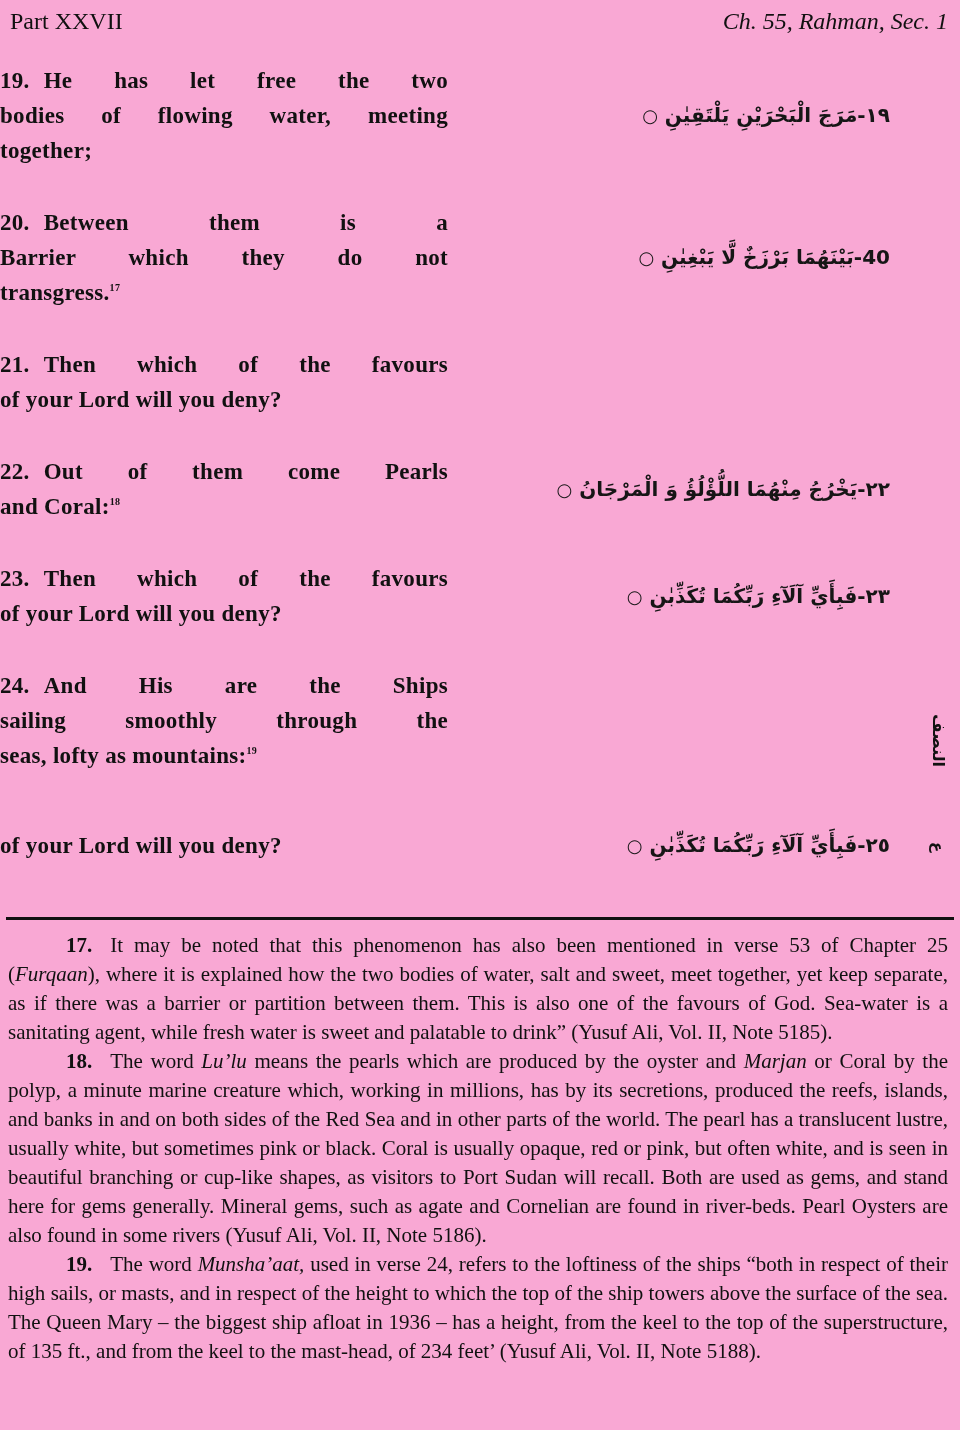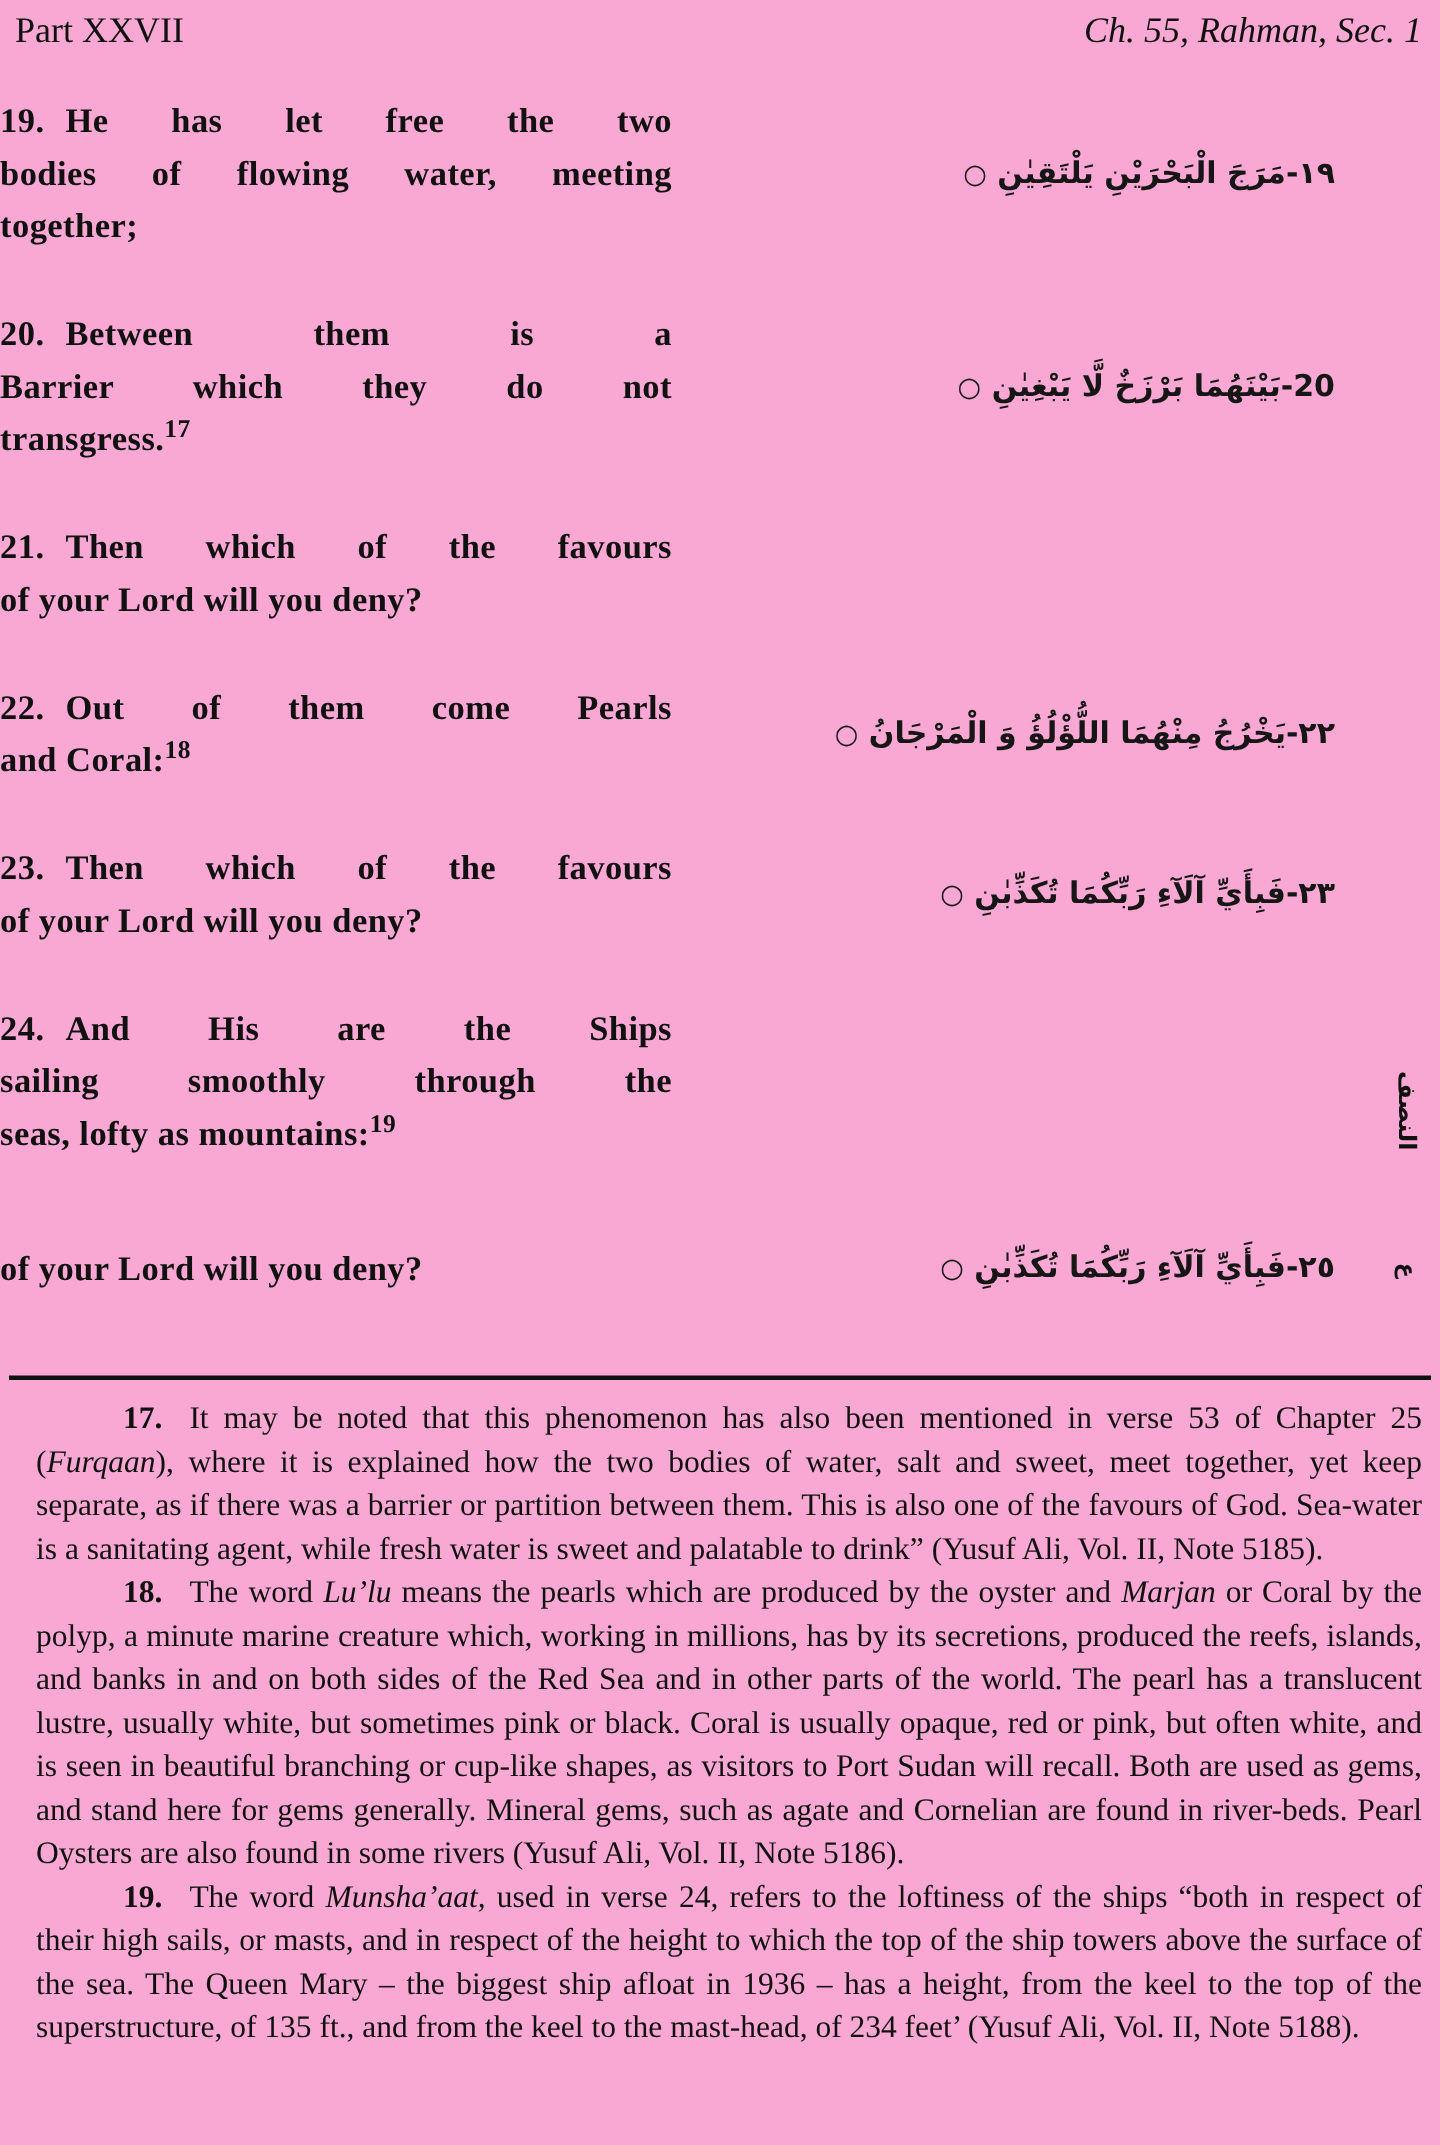--- a/index.html
+++ b/index.html
@@ -34,21 +34,21 @@
     width:448px;
     box-sizing:border-box;
     font-weight:bold;
     font-size:23px;
     line-height:35px;
     letter-spacing:0.3px;
   }
   .col-en .vline  { text-align:justify; text-align-last:justify; }
   .col-en .vlast  { text-align:left; text-align-last:left; }
   .v-num { margin-right:14px; }
-  sup.fn-ref { font-size:17px; line-height:0; }
+  sup.fn-ref { font-size:10px; line-height:0; }
   .col-ar {
     flex:1;
     padding-right:70px;
     box-sizing:border-box;
     direction:rtl;
     text-align:right;
     font-family:"DejaVu Sans", sans-serif;
     font-size:20px;
     font-weight:bold;
     line-height:50px;
@@ -71,21 +71,20 @@
   .rule {
     border:none;
     border-top:3px solid #111;
     margin:0 6px;
   }
   .footnotes {
     padding:11px 12px 0 8px;
     font-size:21px;
     line-height:29px;
     text-align:justify;
-    margin-left:16px;
   }
   .footnote { margin:0; text-indent:58px; }
   .fn-num { margin-right:18px; font-weight:bold; }
 </style>
 </head>
 <body>
 
 <div class="page">
 
   <div class="header">
@@ -106,21 +105,21 @@
       </div>
     </div>
 
     <div class="verse-row r3">
       <div class="col-en">
         <div class="vline"><span class="v-num">20.</span><span>Between them is a</span></div>
         <div class="vline">Barrier which they do not</div>
         <div class="vlast"><span>transgress.</span><sup class="fn-ref">17</sup></div>
       </div>
       <div class="col-ar">
-        <span class="ar-num">20-</span><span>بَيْنَهُمَا بَرْزَخٌ لَّا يَبْغِيٰنِ</span> <span class="ayah-end">○</span>
+        <span class="ar-num">40-</span><span>بَيْنَهُمَا بَرْزَخٌ لَّا يَبْغِيٰنِ</span> <span class="ayah-end">○</span>
       </div>
     </div>
 
     <div class="verse-row r2">
       <div class="col-en">
         <div class="vline"><span class="v-num">21.</span><span>Then which of the favours</span></div>
         <div class="vlast"><span>of your Lord will you deny?</span><sup class="fn-ref"></sup></div>
       </div>
     </div>
 

